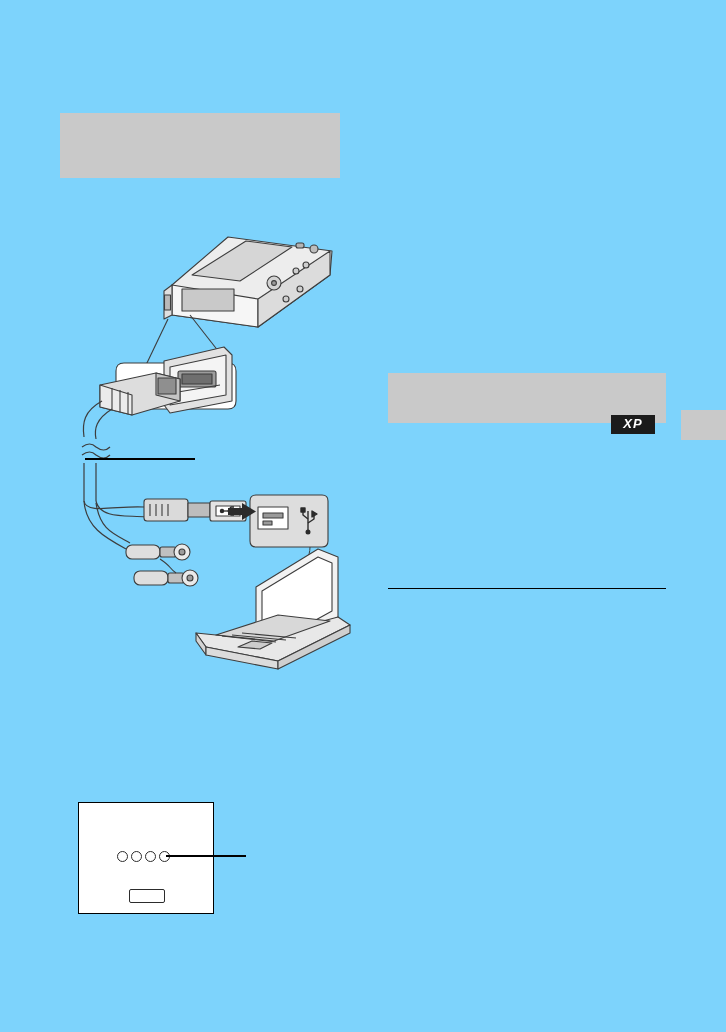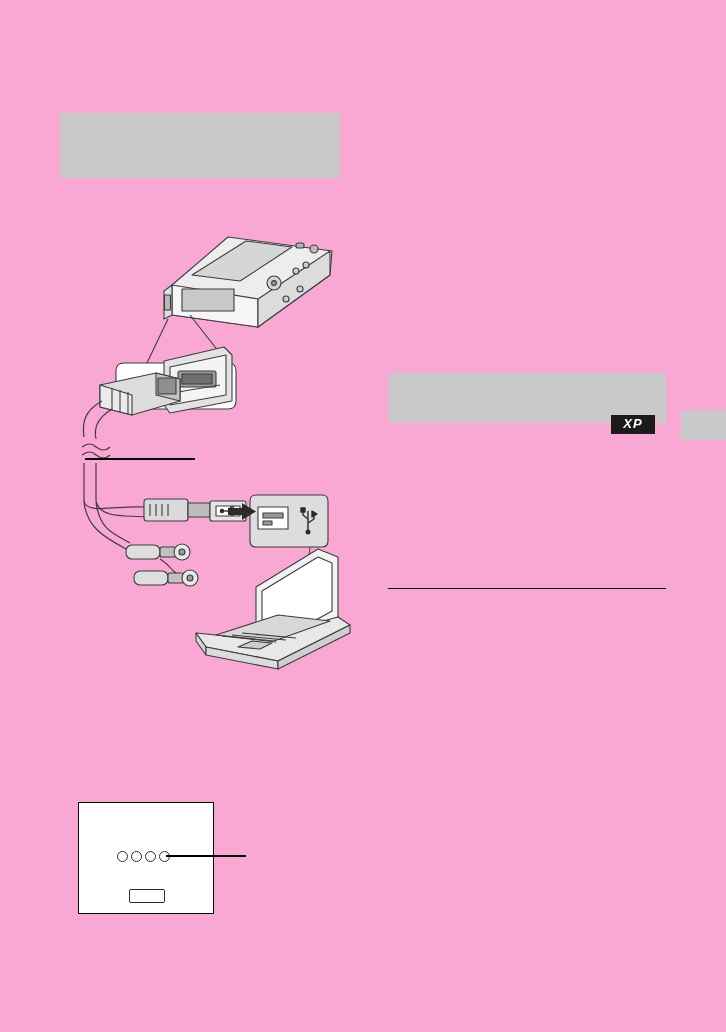--- a/index.html
+++ b/index.html
@@ -12,21 +12,21 @@
     height: 1032px;
     position: relative;
     font-family: "Liberation Sans", sans-serif;
     overflow: hidden;
   }
   .page {
     position: absolute;
     left: 0; top: 0;
     width: 726px;
     height: 1032px;
-    background: #f9a8d4;
+    background: #7dd3fc;
   }
 
   
   .gray-band {
     position: absolute;
     background: #c9c9c9;
   }
   .rule {
     position: absolute;
     background: #000000;

